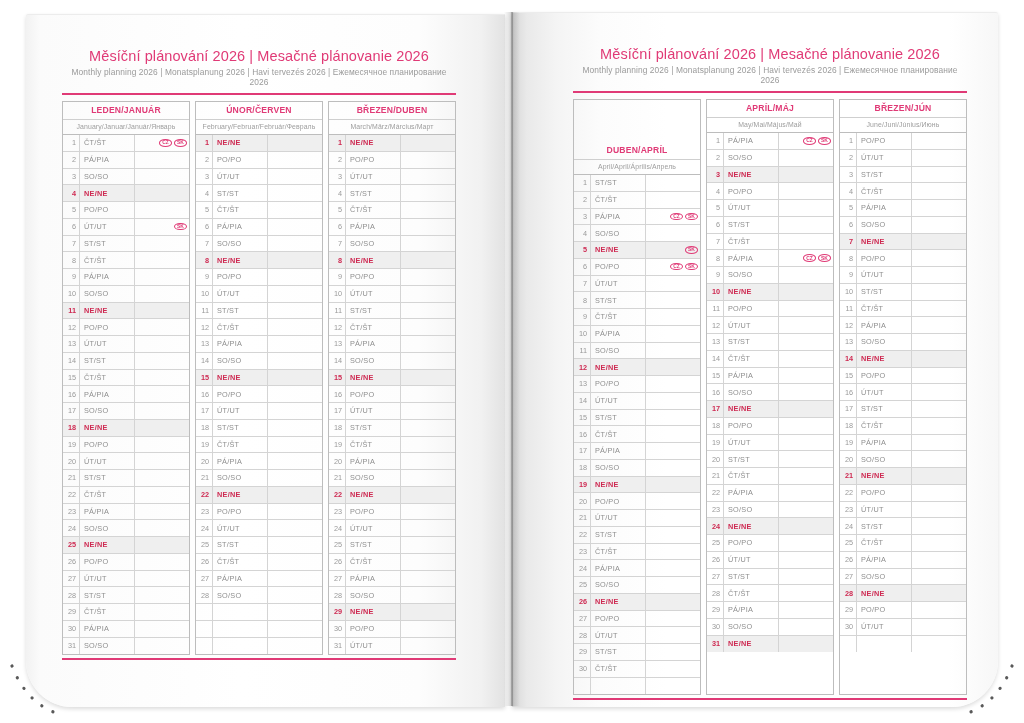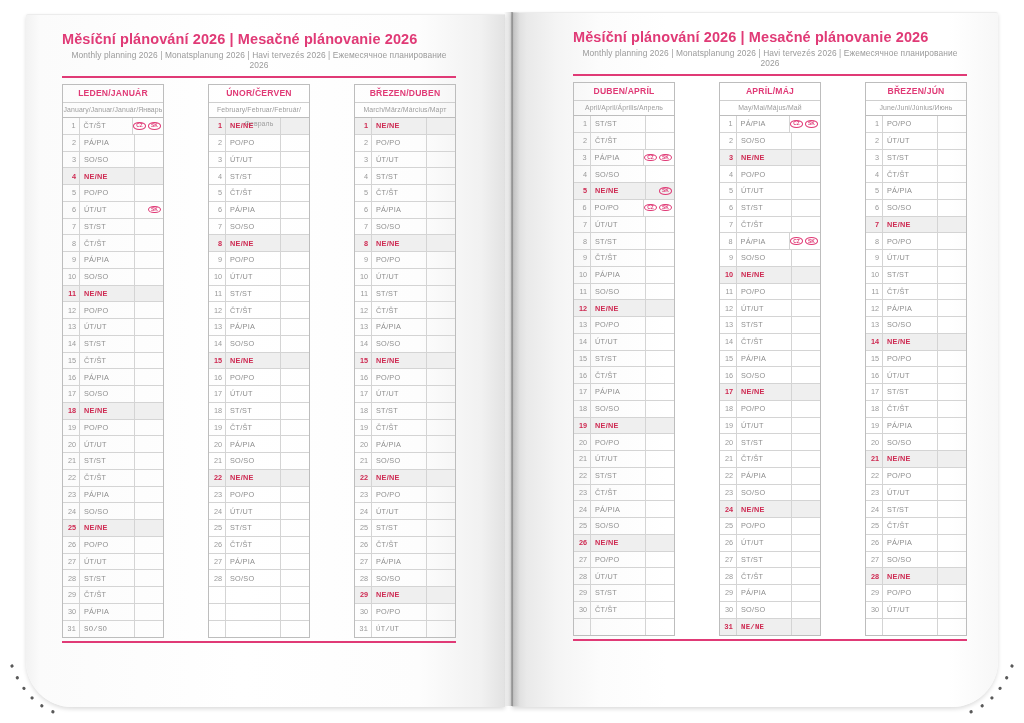--- a/index.html
+++ b/index.html
@@ -8,32 +8,32 @@
   .page{position:absolute;box-shadow:0 2px 4px rgba(0,0,0,0.14);border-top:1px solid #ececec;}
   .page-left{left:26px;top:14px;width:479px;height:692px;border-radius:2px 0 0 46px;
     background:linear-gradient(to right,#f2f2f2 0%,#fbfbfb 3%,#ffffff 45%,#fdfdfd 82%,#f1f1f1 95%,#e2e2e2 100%);}
   .page-right{left:512px;top:12px;width:486px;height:694px;border-radius:0 2px 46px 0;
     background:linear-gradient(to right,#d6d6d6 0%,#e9e9e9 3%,#f4f4f4 9%,#fcfcfc 18%,#ffffff 32%,#ffffff 90%,#f7f7f7 100%);}
   .spine{position:absolute;left:504px;top:12px;width:16px;height:694px;
     background:linear-gradient(to right,rgba(100,100,100,0) 0%,rgba(100,100,100,0.22) 40%,rgba(55,55,55,0.55) 50%,rgba(100,100,100,0.18) 60%,rgba(100,100,100,0) 100%);}
   .page-inner{position:absolute;top:0;}
   .page-left .page-inner{left:36px;width:394px;}
   .page-right .page-inner{left:61px;width:394px;}
-  .book-title{margin-top:16px;font-weight:bold;font-size:14.5px;letter-spacing:0.1px;}
+  .book-title{margin-top:33px;text-align:center;font-weight:normal;font-size:14.5px;letter-spacing:0.1px;}
   .book-subtitle{margin-top:3px;text-align:center;font-size:8.4px;color:#9a9a9a;letter-spacing:0.1px;}
   .rule{height:2px;margin-top:6px;}
   .rule-bottom{margin-top:3px;}
   .months-row{display:flex;justify-content:space-between;margin-top:6px;}
-  .month-table{width:102px;border:1px solid #bdbdbd;box-sizing:border-box;background:transparent;}
+  .month-table{width:128px;border:1px solid #bdbdbd;box-sizing:border-box;background:transparent;}
   .month-name{height:17px;line-height:17px;text-align:center;font-weight:bold;font-size:8.6px;
     letter-spacing:0.2px;border-bottom:1px solid #cfcfcf;}
   .month-langs{height:14px;line-height:14px;text-align:center;font-size:6.9px;color:#9d9d9d;
     border-bottom:1px solid #bdbdbd;letter-spacing:0.1px;}
   .day-row{display:flex;height:16.75px;box-sizing:border-box;border-bottom:1px solid #d4d4d4;}
-  .day-row:last-child{border-bottom:none;font-family:Liberation Mono, monospace;}
+  .day-row:last-child{border-bottom:none;}
   .num-cell{width:17px;box-sizing:border-box;border-right:1px solid #d4d4d4;display:flex;
     align-items:center;justify-content:flex-end;padding-right:3px;font-size:7.3px;color:#9a9a9a;}
   .day-cell{width:55px;box-sizing:border-box;border-right:1px solid #d4d4d4;display:flex;
     align-items:center;padding-left:4px;font-size:7.3px;color:#8e8e8e;letter-spacing:0.25px;}
   .note-cell{flex:1;display:flex;align-items:center;justify-content:flex-end;gap:2px;padding-right:2px;}
   .day-row.sunday{background:#efefef;}
   .day-row.sunday .num-cell,.day-row.sunday .day-cell{font-weight:bold;}
   .flag-badge{width:13px;height:7.5px;border-radius:50%;display:flex;align-items:center;
     justify-content:center;font-size:5px;font-weight:bold;line-height:1;box-sizing:border-box;}
   .corner-dots{position:absolute;pointer-events:none;}
@@ -544,21 +544,21 @@
     </div>
   </div>
 
   <div class="page page-right">
     <div class="page-inner">
       <div class="book-title accent" style="color: rgb(224, 58, 118);">Měsíční plánování 2026 | Mesačné plánovanie 2026</div>
       <div class="book-subtitle">Monthly planning 2026 | Monatsplanung 2026 | Havi tervezés 2026 | Ежемесячное планирование 2026</div>
       <div class="rule accent-bg" style="background: rgb(224, 58, 118);"></div>
       <div class="months-row" id="right-months">
   <div class="month-table">
-    <div class="month-name" style="color: rgb(224, 58, 118);">DUBEN/APRÍL</div>
+    <div class="month-name" style="color: rgb(224, 58, 118); margin-top: 42px;">DUBEN/APRÍL</div>
     <div class="month-langs">April/April/Április/Апрель</div>
     <div class="month-rows">
               <div class="day-row">
                 <span class="num-cell">1</span>
                 <span class="day-cell">ST/ST</span>
                 <span class="note-cell"></span>
               </div>
               <div class="day-row">
                 <span class="num-cell">2</span>
                 <span class="day-cell">ČT/ŠT</span>

